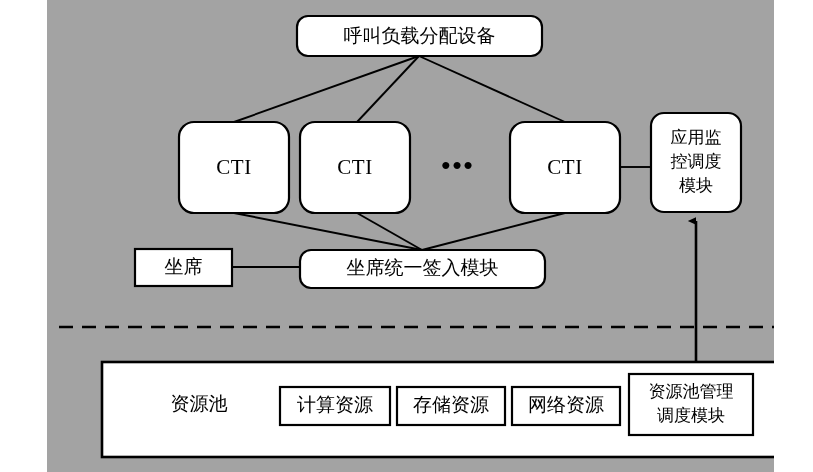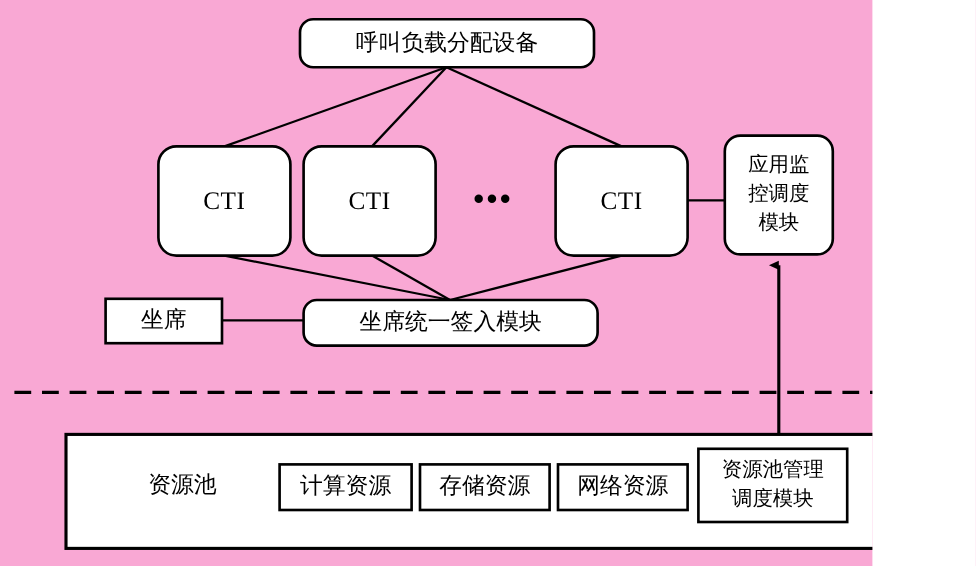--- a/index.html
+++ b/index.html
@@ -7,22 +7,23 @@
     padding: 0;
     background: #ffffff;
   }
   body {
     font-family: "Liberation Serif", "DejaVu Serif", serif;
   }
   #diagram-root {
     position: relative;
     width: 727px;
     height: 472px;
-    background: #f9a8d4;
+    background: #a3a3a3;
     overflow: hidden;
+    margin-left: 47px;
   }
   svg.canvas {
     position: absolute;
     top: 0;
     left: 0;
     width: 813px;
     height: 472px;
   }
   .node-rect {
     fill: #ffffff;

